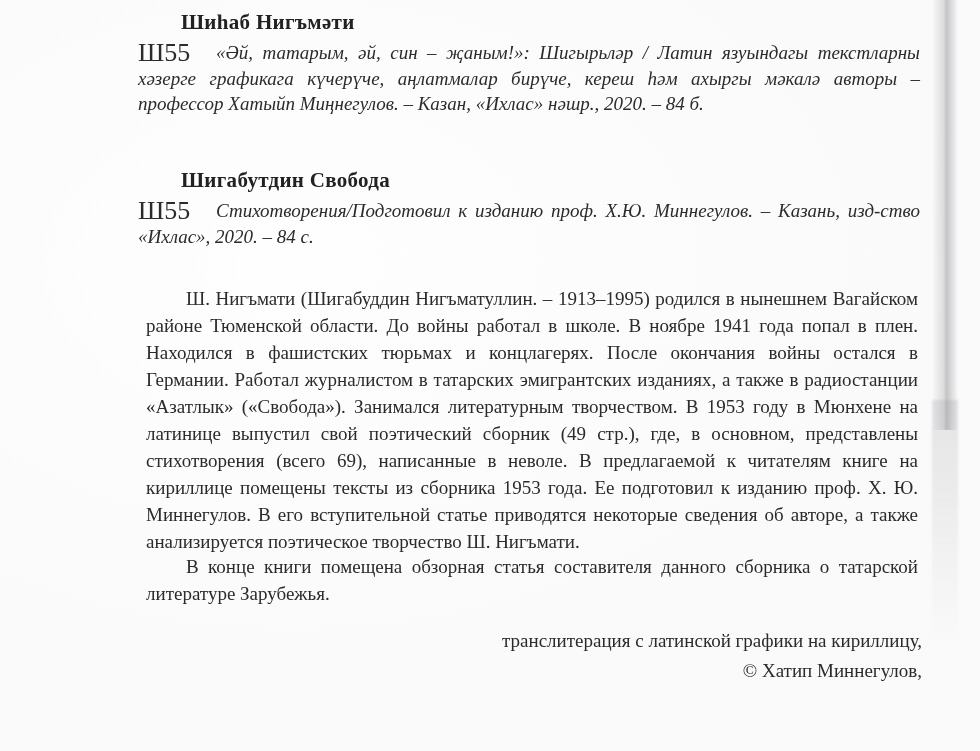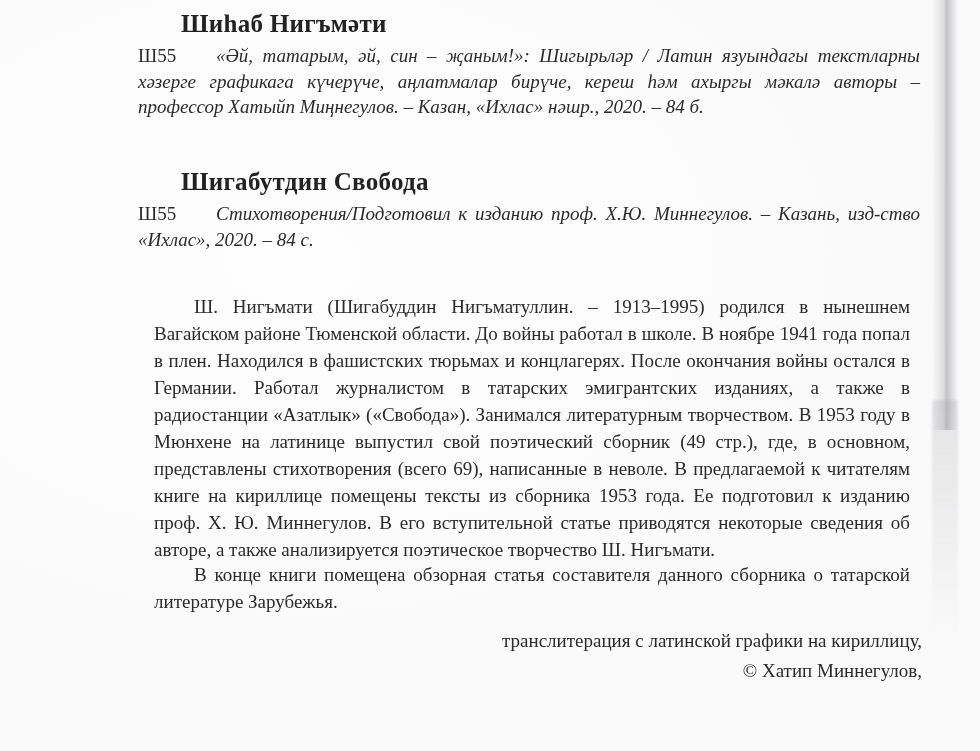--- a/index.html
+++ b/index.html
@@ -69,42 +69,42 @@
   
 
   .entry {
     position: absolute;
     left: 138px;
     width: 782px;
   }
 
   .entry-heading {
     font-weight: bold;
-    font-size: 25px;
+    font-size: 21px;
     letter-spacing: 0.3px;
     margin-left: 43px;
     margin-bottom: 5px;
     color: #222222;
   }
 
   .entry-body {
     position: relative;
     font-size: 19px;
     line-height: 25.5px;
     text-align: justify;
     text-align-last: left;
     padding-left: 0;
   }
 
   .shelfmark {
     position: absolute;
     left: 0;
     top: 0;
     width: 70px;
-    font-size: 19px;
+    font-size: 26px;
     line-height: 25.5px;
     color: #2b2b2b;
   }
 
   .entry-text {
     display: block;
     margin-left: 0;
     text-indent: 78px;
     hyphens: manual;
     font-style: italic;
@@ -120,21 +120,21 @@
     left: 138px;
     width: 788px;
   }
 
   .para {
     font-size: 19px;
     line-height: 27px;
     text-align: justify;
     text-align-last: left;
     text-indent: 40px;
-    margin: 16px;
+    margin: 8px;
     color: #2b2b2b;
   }
 
   #para-main { top: 277px; }
   #para-closing { top: 545px; }
 
   
 
   .colophon {
     position: absolute;

